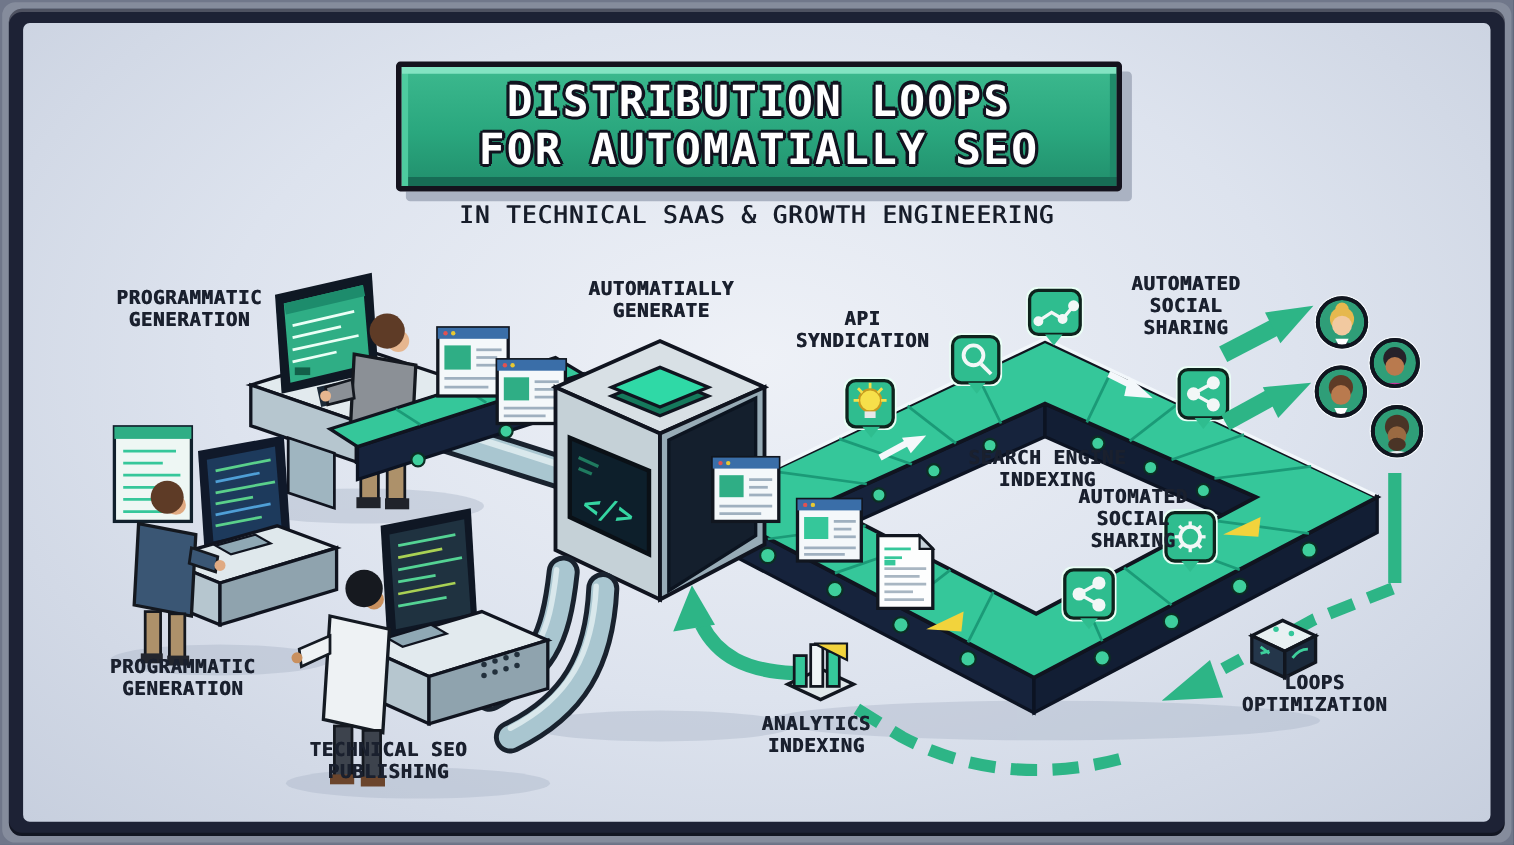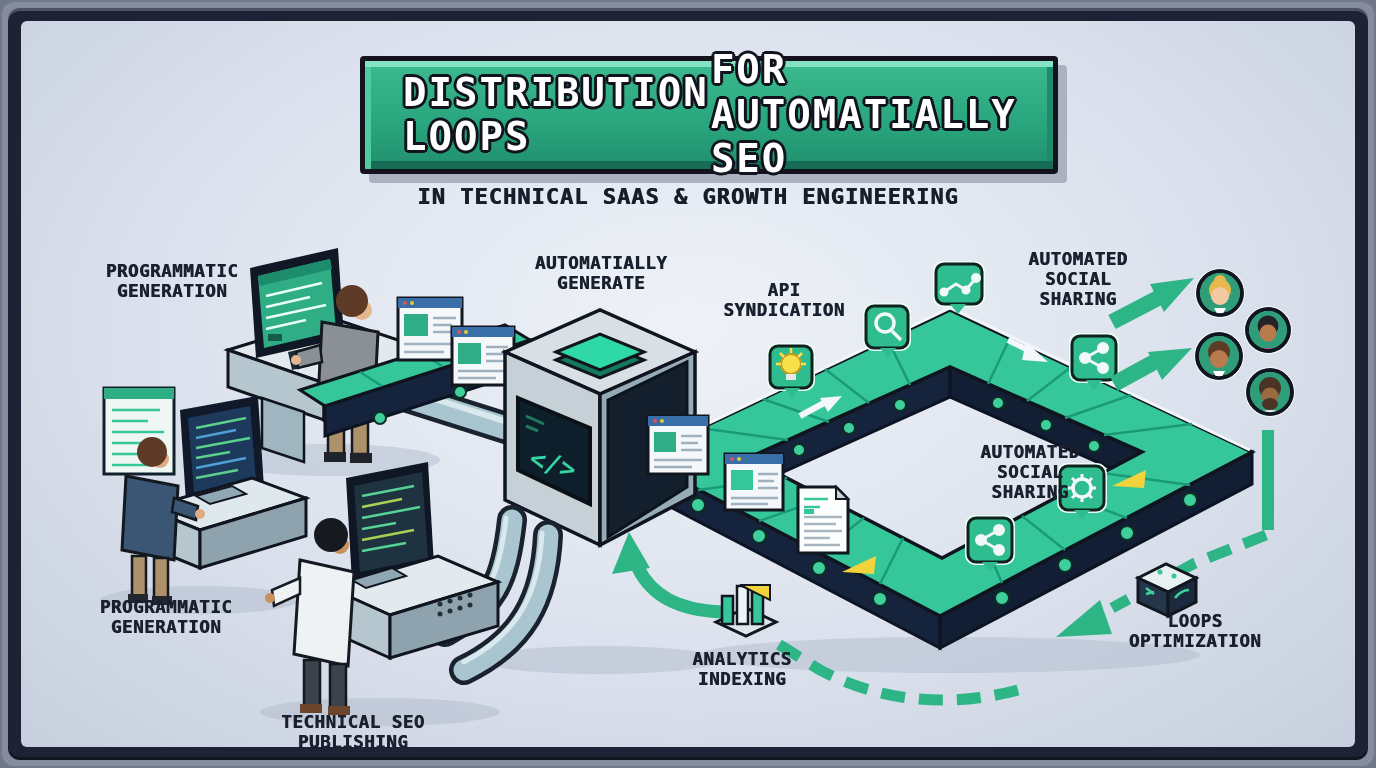--- a/index.html
+++ b/index.html
@@ -10,26 +10,26 @@
               box-shadow:inset 0 3px 0 rgba(255,255,255,.22), inset 0 -3px 0 rgba(0,0,0,.35);}
   .canvas{position:absolute;inset:21px;border-radius:6px;overflow:hidden;
           background:radial-gradient(ellipse at 50% 42%, #eef1f7 0%, #dde3ee 52%, #c7cfde 100%);}
   .illus{position:absolute;left:0;top:0;width:1376px;height:768px;}
   .banner{position:absolute;left:360px;top:56px;width:650px;height:108px;
           background:linear-gradient(180deg,#3cb98e 0%,#2aa77e 55%,#218f6c 100%);
           border:5px solid #14121d;border-radius:4px;
           box-shadow:9px 9px 0 0 #aab2c2,
                      inset 0 6px 0 #83e3c2, inset 6px 0 0 #4ecb9f,
                      inset 0 -8px 0 #176c55, inset -6px 0 0 #1f8a6a;
-          display:flex;flex-direction:row;align-items:center;justify-content:center;padding-left:38px;}
+          display:flex;flex-direction:column;align-items:center;justify-content:center;}
   .title-line{font-weight:bold;font-size:39px;line-height:1.14;color:#ffffff;letter-spacing:2px;
           text-shadow:-3px 0 0 #11131f,3px 0 0 #11131f,0 -3px 0 #11131f,0 3px 0 #11131f,
                       -2px -2px 0 #11131f,2px -2px 0 #11131f,-2px 2px 0 #11131f,2px 2px 0 #11131f;}
   .subtitle{position:absolute;left:0;top:184px;width:1376px;text-align:center;
-          font-weight:bold;font-size:22px;color:#171d2a;letter-spacing:1px;
+          font-weight:normal;font-size:22px;color:#171d2a;letter-spacing:1px;
           text-shadow:0.7px 0 currentColor;}
   .lbl{position:absolute;font-weight:bold;font-size:17.5px;color:#1a202e;text-align:center;
        white-space:pre-line;line-height:1.13;letter-spacing:0.5px;text-shadow:0.6px 0 currentColor;}
 </style>
 </head>
 <body>
 
 <div class="stage">
   <div class="frame-outer"></div>
   <div class="frame-navy"></div>
@@ -518,24 +518,26 @@
 
   <div class="lbl" style="left:52px;top:262px;width:240px;">PROGRAMMATIC
 GENERATION</div>
   <div class="lbl" style="left:481px;top:254px;width:240px;">AUTOMATIALLY
 GENERATE</div>
   <div class="lbl" style="left:664px;top:281px;width:240px;">API
 SYNDICATION</div>
   <div class="lbl" style="left:978px;top:250px;width:200px;">AUTOMATED
 SOCIAL
 SHARING</div>
+  <div class="lbl" style="left:832px;top:408px;width:240px;">SEARCH ENGINE
+INDEXING</div>
   <div class="lbl" style="left:930px;top:443px;width:200px;">AUTOMATED
 SOCIAL
 SHARING</div>
   <div class="lbl" style="left:1075px;top:612px;width:240px;">LOOPS
 OPTIMIZATION</div>
   <div class="lbl" style="left:622px;top:650px;width:240px;">ANALYTICS
 INDEXING</div>
   <div class="lbl" style="left:46px;top:598px;width:240px;">PROGRAMMATIC
 GENERATION</div>
-  <div class="lbl" style="left:233px;top:673px;width:240px;margin-top:40px;">TECHNICAL SEO
+  <div class="lbl" style="left:233px;top:673px;width:240px;">TECHNICAL SEO
 PUBLISHING</div>
 </div>
 
 </body></html>

